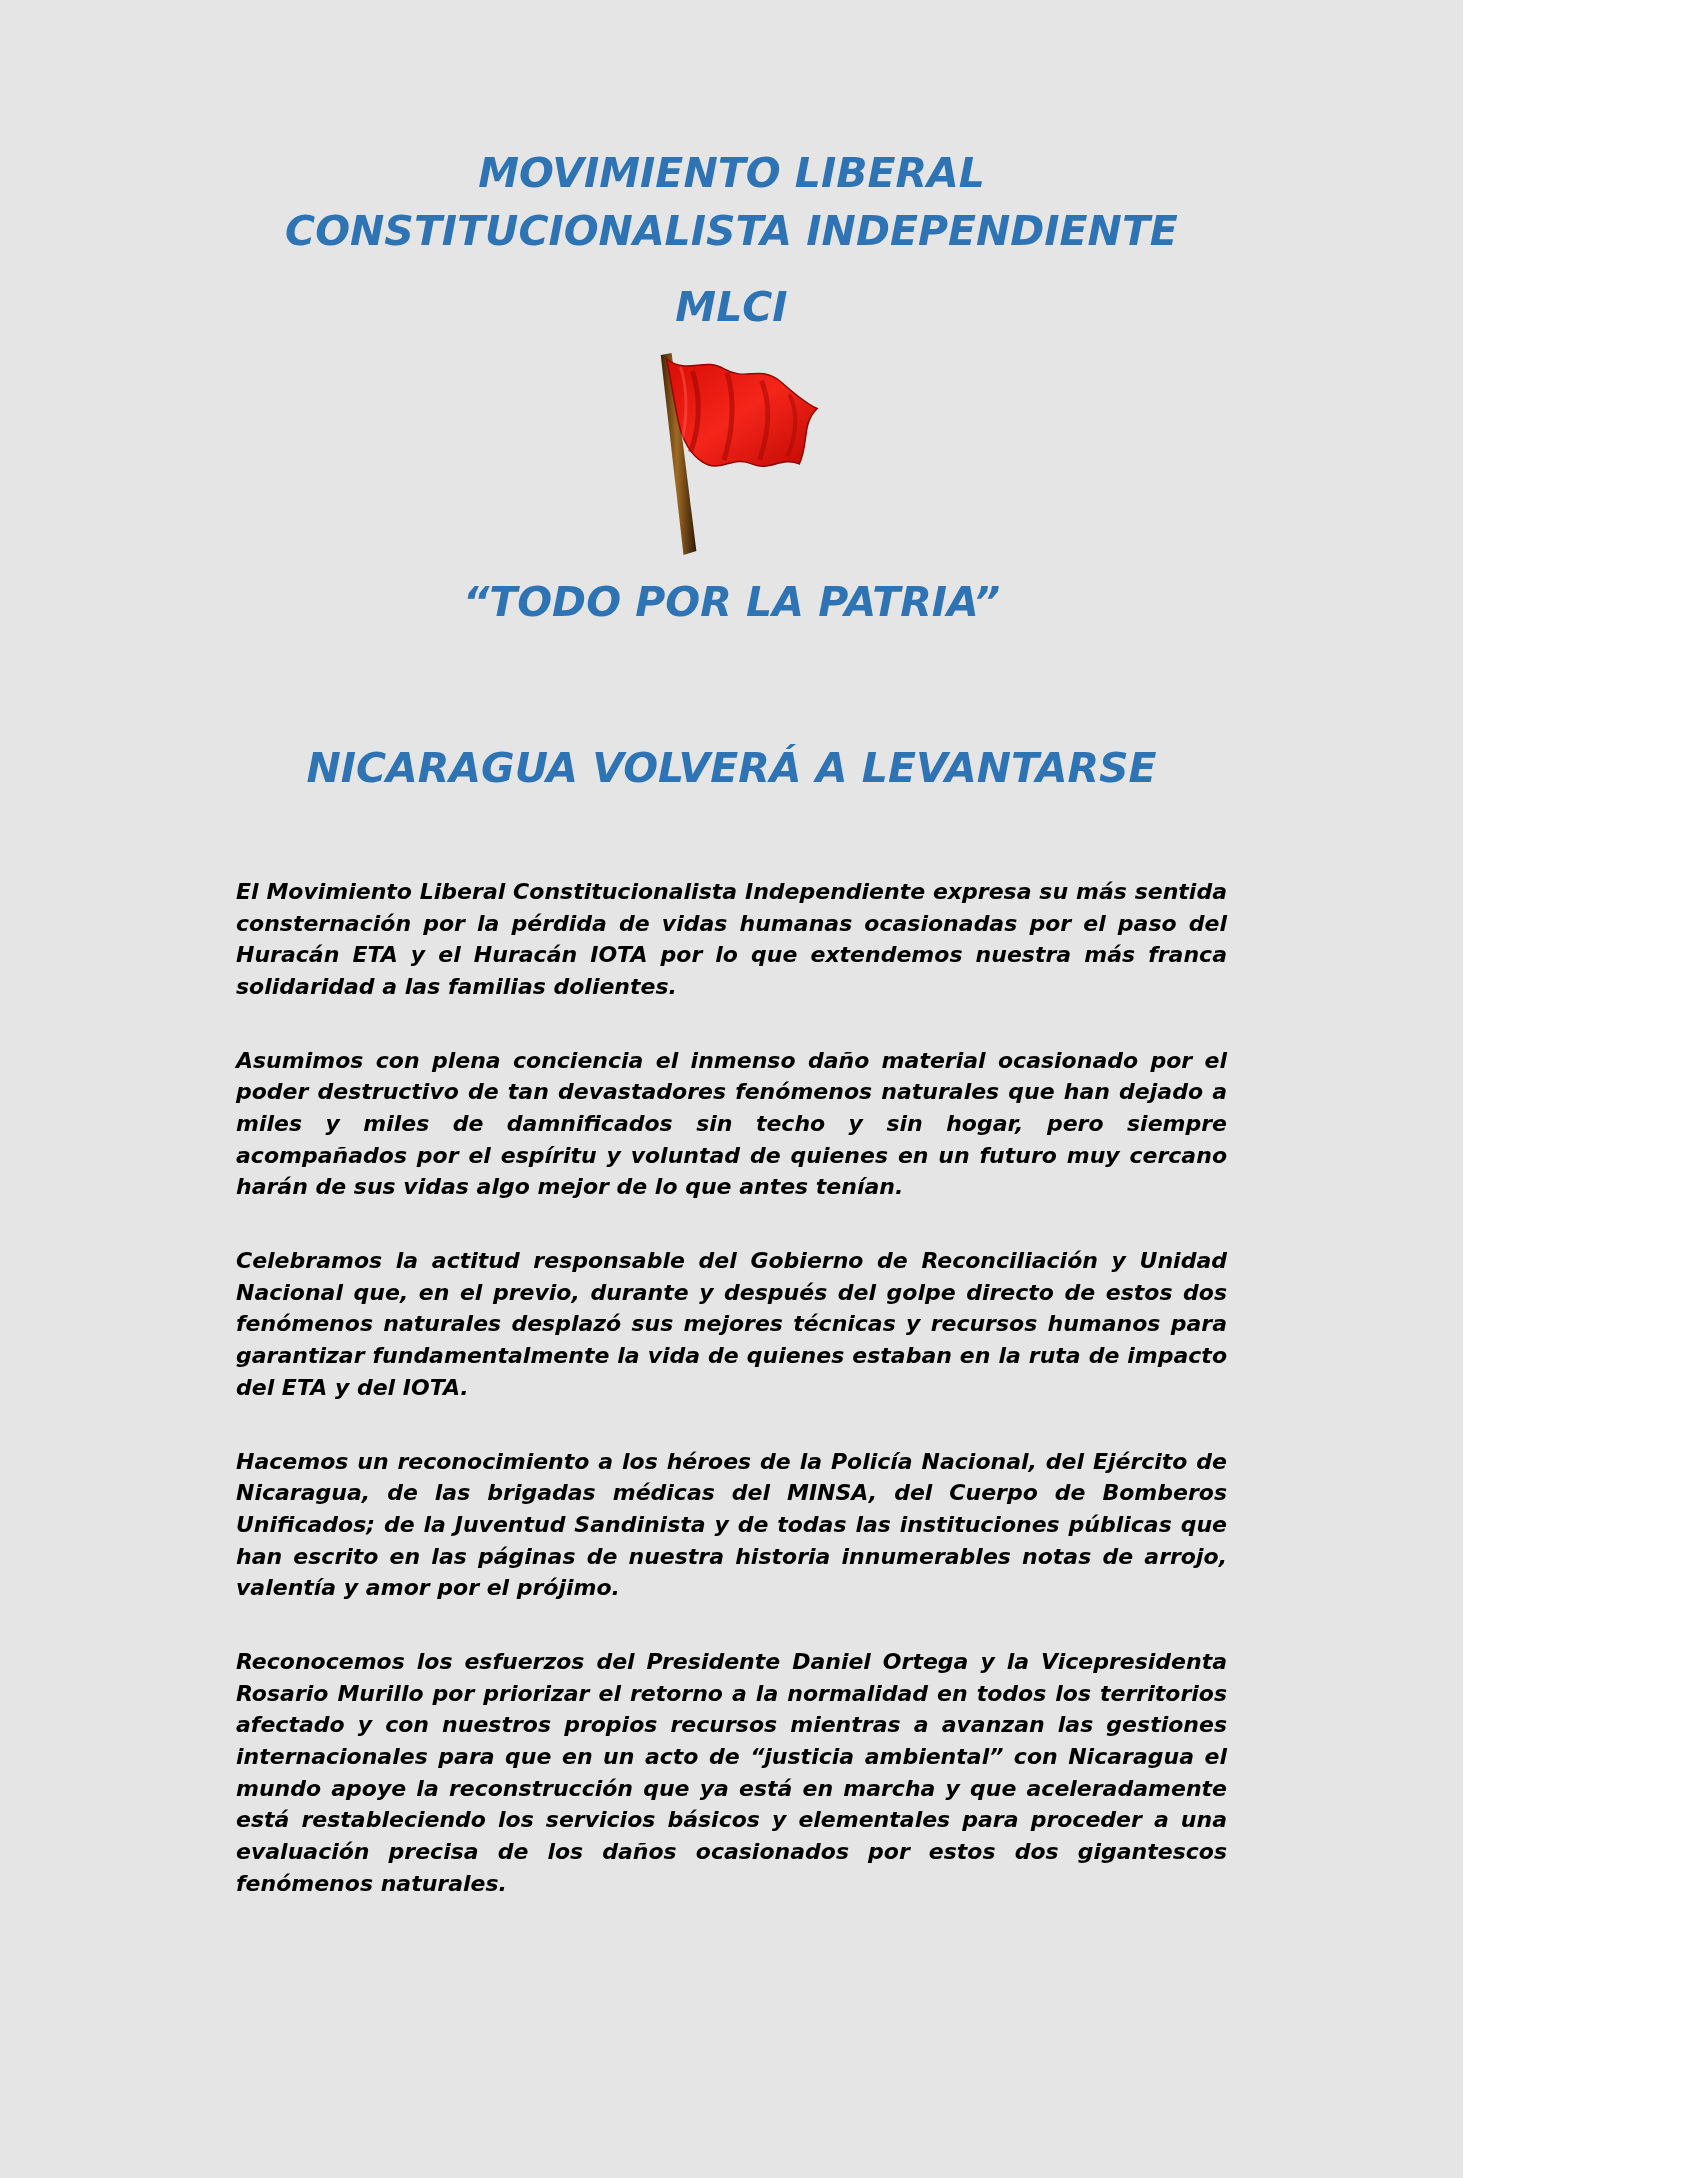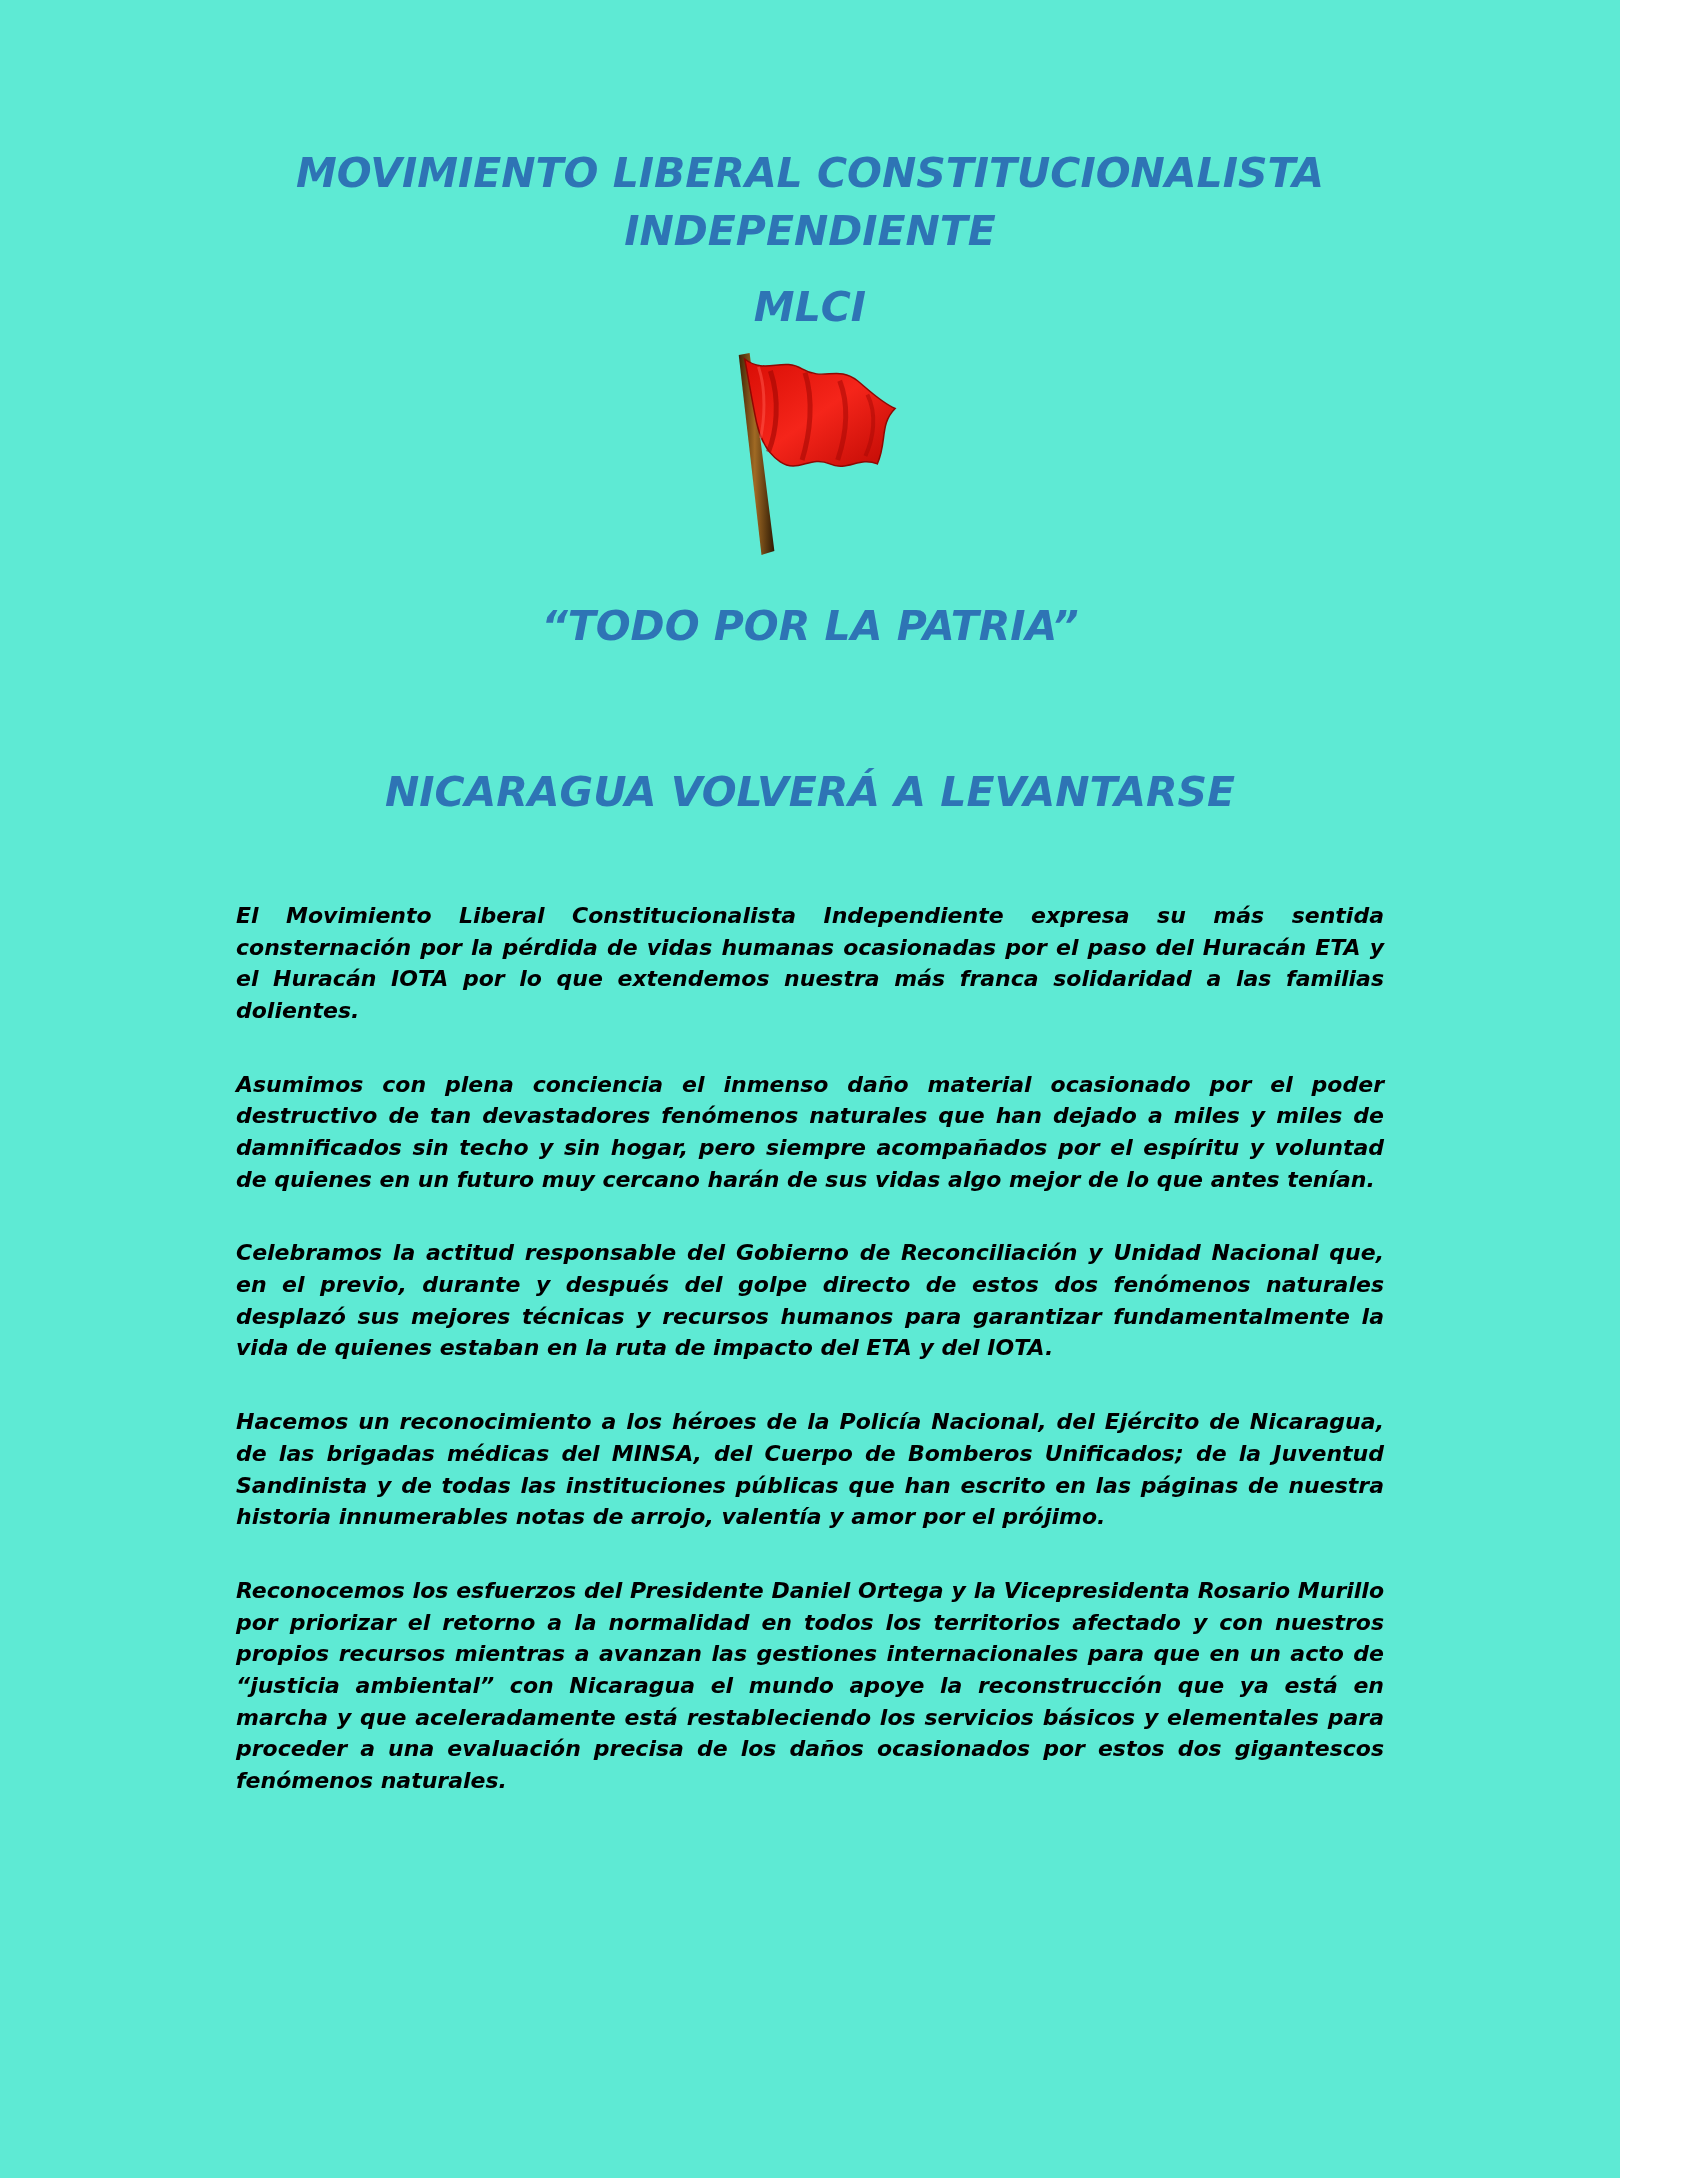--- a/index.html
+++ b/index.html
@@ -2,24 +2,24 @@
 <html><head>
 <meta charset="utf-8">
 <style>
   html, body {
     margin: 0;
     padding: 0;
     background: #ffffff;
   }
   .page {
     position: relative;
-    width: 1620px;
+    width: 1463px;
     height: 2178px;
     box-sizing: border-box;
-    background: #5eead4;
+    background: #e5e5e5;
     padding: 144px 236px 40px 236px;
     overflow: hidden;
     font-family: "DejaVu Sans", "Liberation Sans", sans-serif;
     font-style: italic;
     font-weight: bold;
   }
   .heading {
     color: #2E74B5;
     text-align: center;
     margin: 0;
@@ -30,21 +30,21 @@
   }
   .title-acronym {
     margin-top: 18px;
   }
   .flag-wrap {
     display: flex;
     justify-content: center;
     margin: 14px 0 10px 0;
   }
   .slogan-1 {
-    margin-top: 36px;
+    margin-top: 12px;
   }
   .slogan-2 {
     margin-top: 108px;
   }
   .doc-body {
     margin-top: 79px;
     color: #000000;
   }
   .body-par {
     font-size: 22px;

